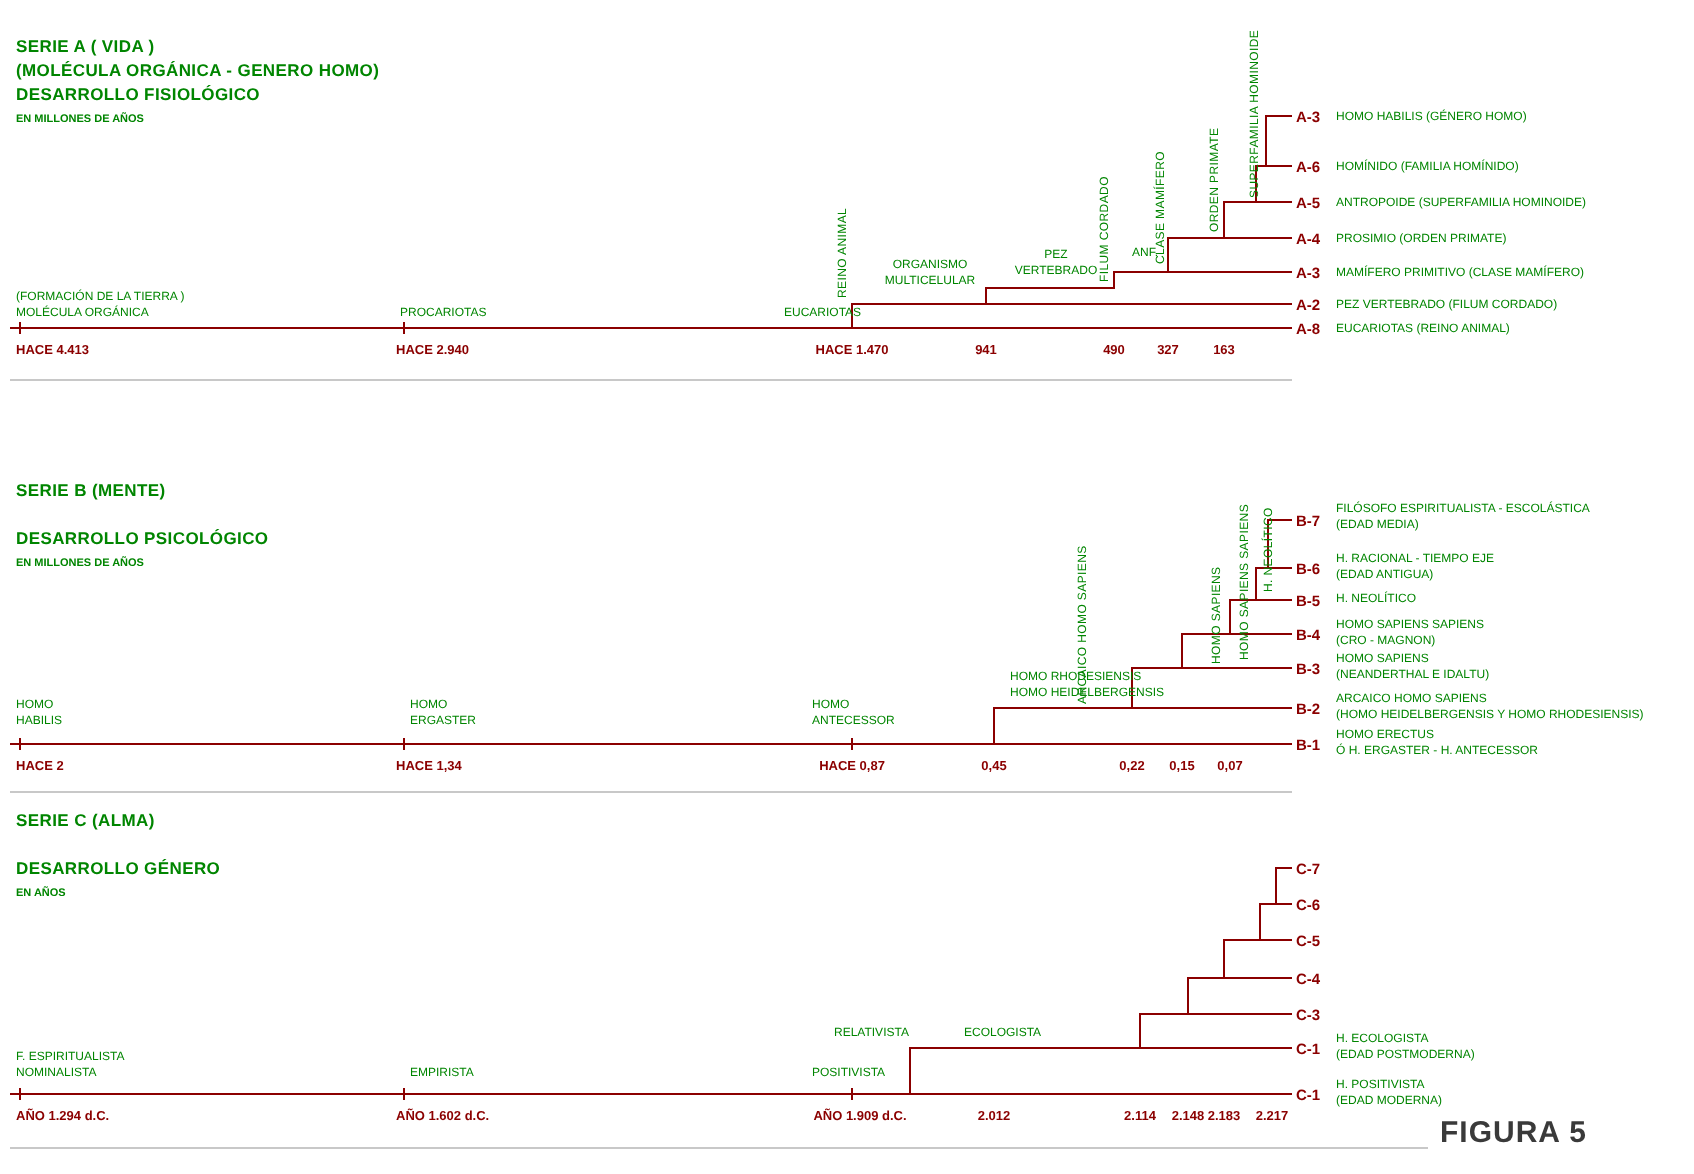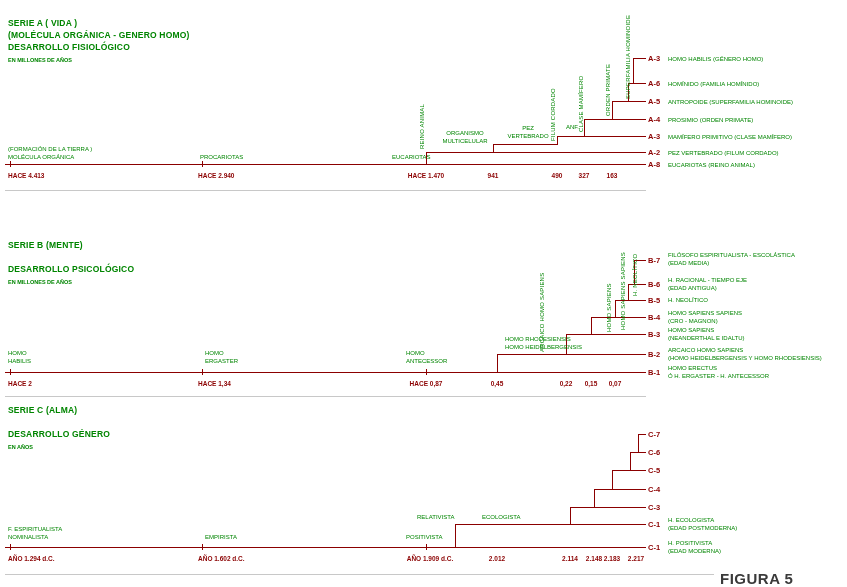--- a/index.html
+++ b/index.html
@@ -10,21 +10,21 @@
   .g{color:#008500;}
   .r{color:#8b0000;}
   .title{font-size:8.5px;font-weight:bold;letter-spacing:.2px;}
   .unit{font-size:5.5px;font-weight:bold;}
   .lbl{font-size:6px;line-height:7px;}
   .num{font-size:6.5px;font-weight:bold;}
   .code{font-size:7.5px;font-weight:bold;}
   .desc{font-size:6px;line-height:8px;}
   .ctr{transform:translateX(-50%);}
   .rot{writing-mode:vertical-rl;transform:rotate(180deg);font-size:6px;line-height:8px;width:9px;letter-spacing:.2px;overflow:visible;}
-  .fig{font-size:15px;color:#3a3a3a;letter-spacing:.5px;font-weight:bold;margin-top:12px;}
+  .fig{font-size:15px;color:#3a3a3a;letter-spacing:.5px;font-weight:bold;}
 </style>
 </head>
 <body>
 
 <div class="canvas">
 
   <svg class="lines" width="847" height="587" viewBox="0 0 847 587">
     <g fill="none" stroke="#8b0000" stroke-width="1" shape-rendering="crispEdges">
       <path d="M5,164 H646 M426,164 V152 H646 M493,152 V144 H557 V136 H646 M584,136 V119 H646 M612,119 V101 H646 M628,101 V83 H646 M633,83 V58 H646 M10,161 V167 M202,161 V167"></path>
       <path d="M5,372 H646 M497,372 V354 H646 M566,354 V334 H646 M591,334 V317 H646 M615,317 V300 H646 M628,300 V284 H646 M634,284 V260 H646 M10,369 V375 M202,369 V375 M426,369 V375"></path>

